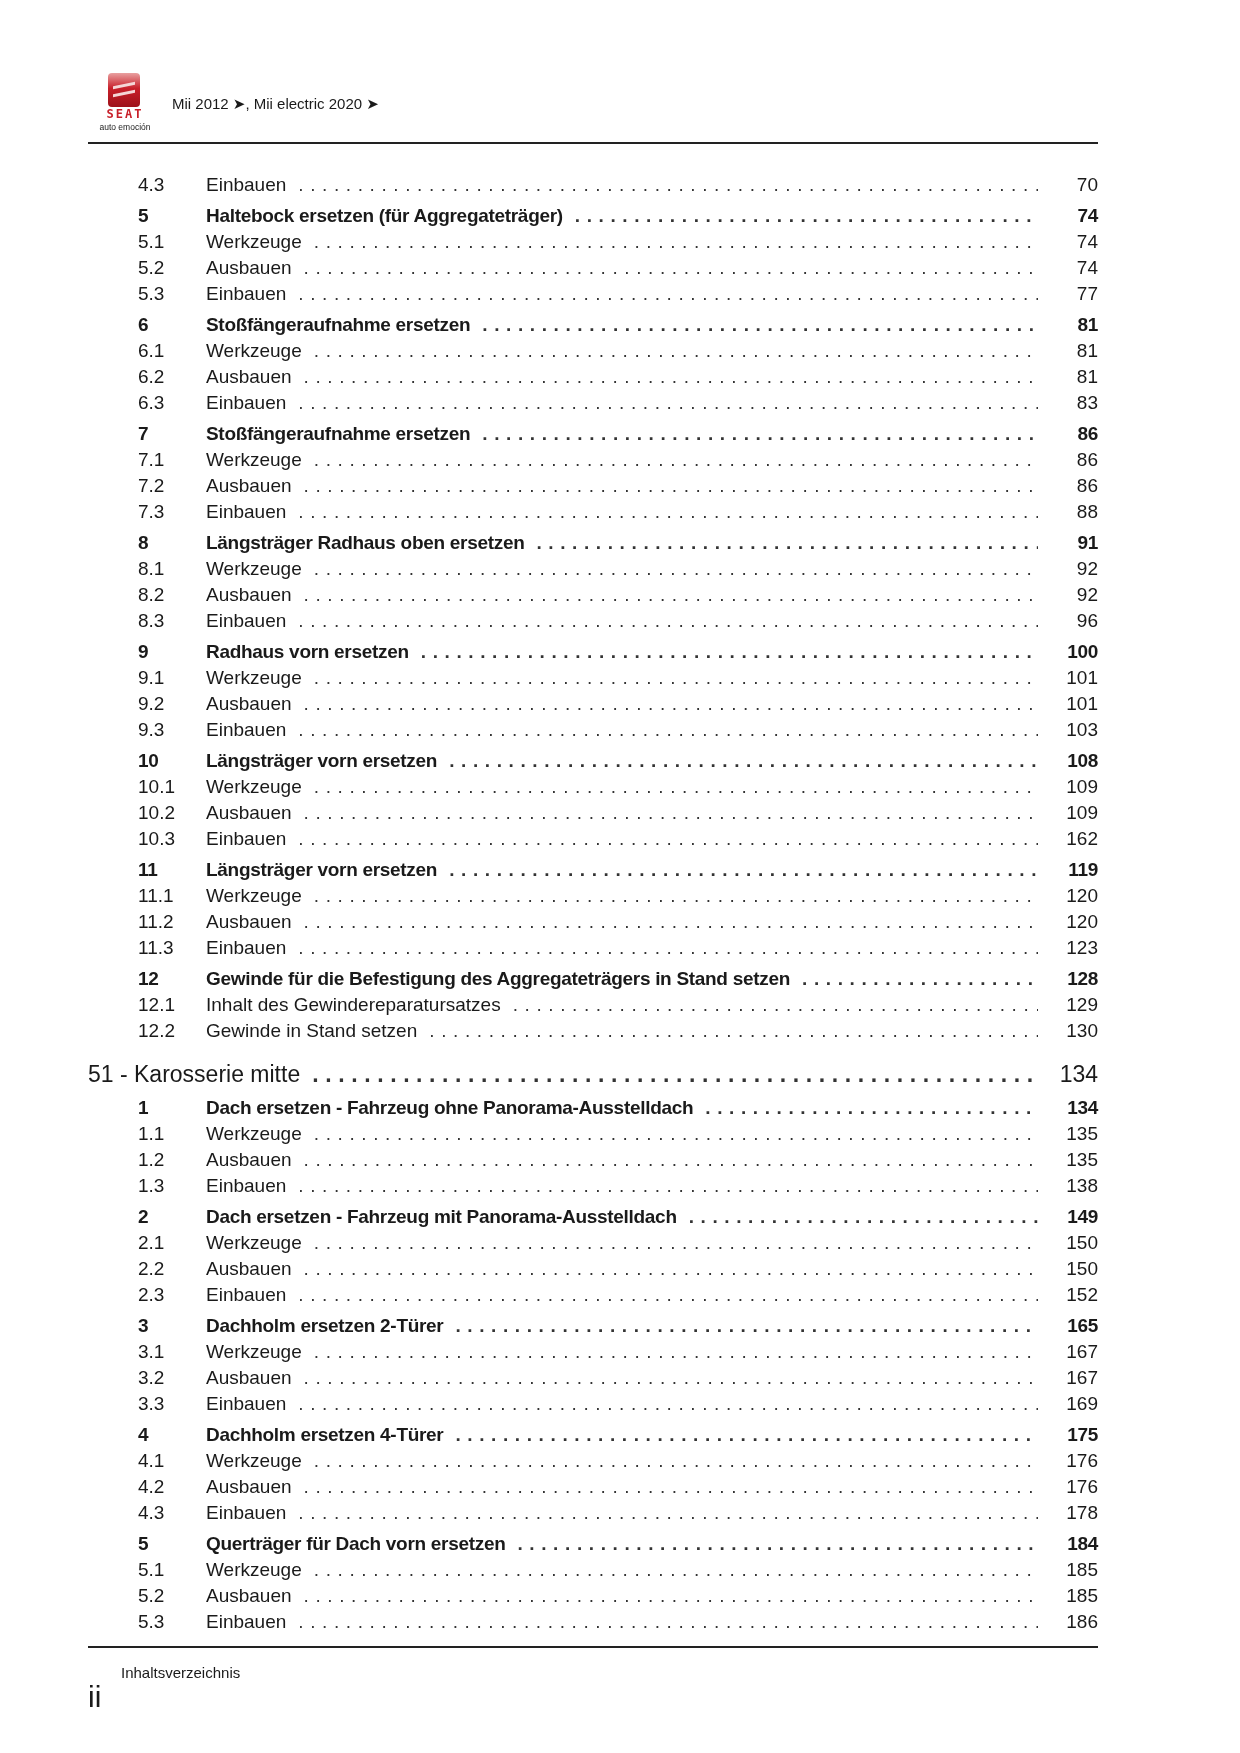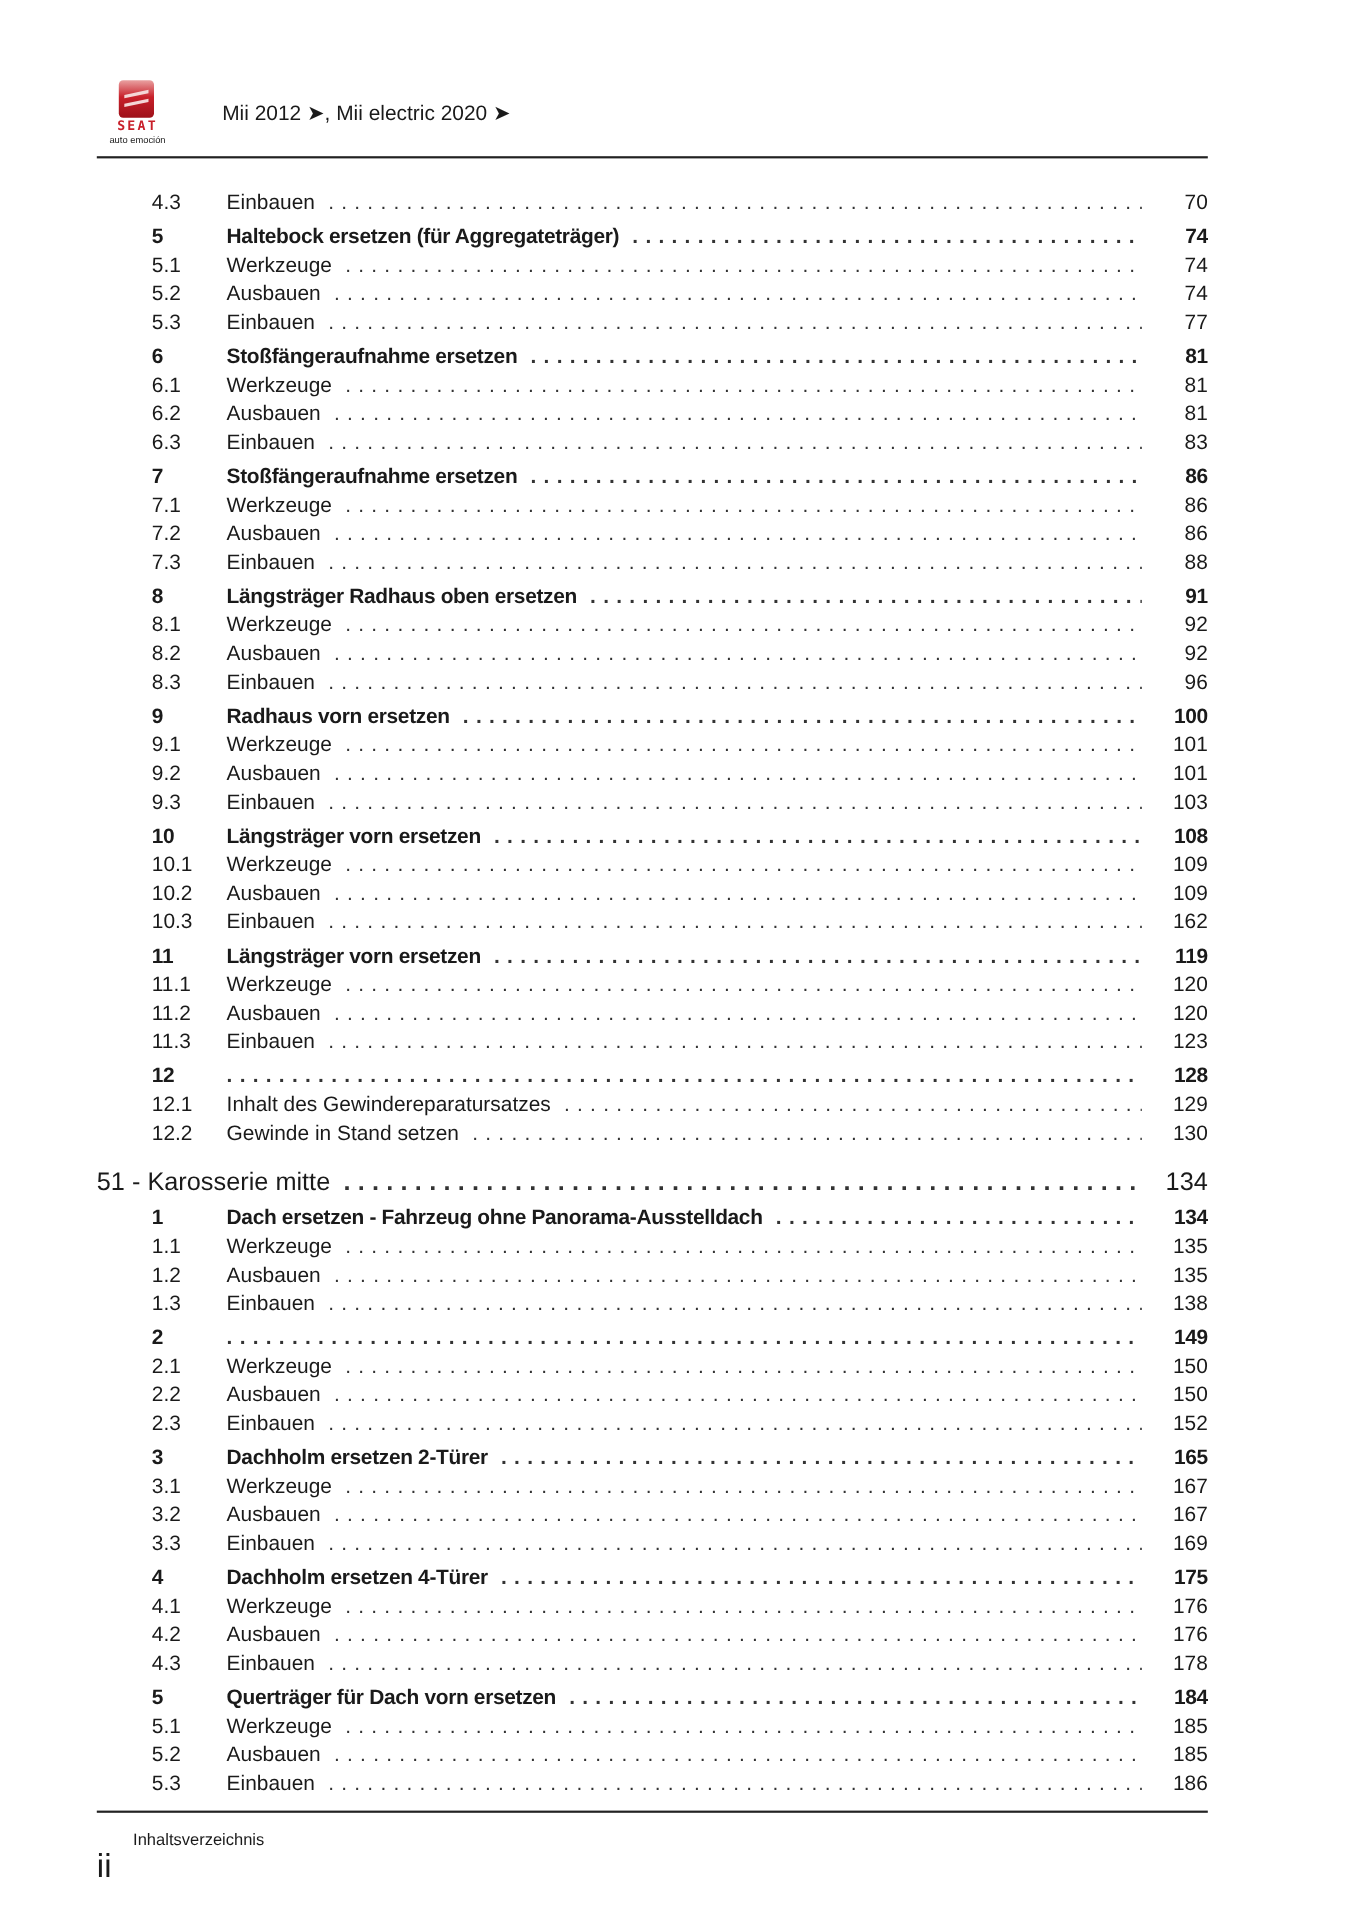--- a/index.html
+++ b/index.html
@@ -4,21 +4,21 @@
 <style>
   html, body { margin: 0; padding: 0; background: #ffffff; }
   body { width: 1240px; height: 1753px; position: relative; font-family: "Liberation Sans", sans-serif; color: #1a1a1a; overflow: hidden; }
   .header { position: absolute; left: 88px; top: 72px; width: 1010px; height: 72px; }
   .logo { position: absolute; left: 0; top: 0; width: 74px; height: 60px; }
   .logo-badge { position: absolute; left: 20px; top: 1px; width: 32px; height: 34px; border-radius: 4px; background: linear-gradient(180deg,#e9a0a0 0%,#c8202a 45%,#9e1119 100%); }
   .logo-badge:before, .logo-badge:after { content: ""; position: absolute; left: 5px; right: 5px; height: 3px; background: #f4d6d6; transform: skewY(-12deg); }
   .logo-badge:before { top: 11px; } .logo-badge:after { top: 19px; }
   .logo-word { position: absolute; left: 6px; top: 35px; width: 62px; text-align: center; font-family: "DejaVu Sans Mono", monospace; font-weight: bold; font-size: 12px; letter-spacing: 2px; color: #c8202a; }
   .logo-tag { position: absolute; left: 0; top: 50px; width: 74px; text-align: center; font-size: 8.5px; color: #222; }
-  .header-title { position: absolute; left: 84px; top: 20px; font-size: 19px; line-height: 24px; white-space: nowrap; margin-left: 30px; }
+  .header-title { position: absolute; left: 84px; top: 20px; font-size: 15px; line-height: 24px; white-space: nowrap; }
   .header-sub { position: absolute; left: 84px; top: 45px; font-size: 19px; line-height: 24px; white-space: nowrap; }
   .rule-top { position: absolute; left: 88px; top: 142px; width: 1010px; height: 2px; background: #222; }
   .toc { position: absolute; left: 88px; top: 170px; width: 1010px; }
   .row { position: relative; height: 26px; display: flex; align-items: flex-end; font-size: 19px; line-height: 22px; justify-content: center; }
   .row.chap { margin-top: 5px; font-weight: bold; letter-spacing: -0.3px; }
   .row.sect { margin-top: 12px; height: 34px; font-size: 23px; line-height: 28px; }
   .num { width: 68px; padding-left: 50px; flex: none; white-space: nowrap; }
   .title { flex: none; white-space: nowrap; padding-right: 12px; margin-top: 17px; }
   .sect .title { padding-left: 0; }
   .dots { flex: 1 1 auto; overflow: hidden; white-space: nowrap; letter-spacing: 6.6px; color: #333; font-weight: normal; }
@@ -211,20 +211,21 @@
     <span class="page">120</span>
   </div>
     <div class="row sub">
     <span class="num">11.3</span>
     <span class="title">Einbauen</span>
     <span class="dots">....................................................................................................................................</span>
     <span class="page">123</span>
   </div>
     <div class="row chap">
     <span class="num">12</span>
+    <span class="title">Gewinde für die Befestigung des Aggregateträgers in Stand setzen</span>
     <span class="dots">....................................................................................................................................</span>
     <span class="page">128</span>
   </div>
     <div class="row sub">
     <span class="num">12.1</span>
     <span class="title">Inhalt des Gewindereparatursatzes</span>
     <span class="dots">....................................................................................................................................</span>
     <span class="page">129</span>
   </div>
     <div class="row sub">
@@ -258,20 +259,21 @@
     <span class="page">135</span>
   </div>
     <div class="row sub">
     <span class="num">1.3</span>
     <span class="title">Einbauen</span>
     <span class="dots">....................................................................................................................................</span>
     <span class="page">138</span>
   </div>
     <div class="row chap">
     <span class="num">2</span>
+    <span class="title">Dach ersetzen - Fahrzeug mit Panorama-Ausstelldach</span>
     <span class="dots">....................................................................................................................................</span>
     <span class="page">149</span>
   </div>
     <div class="row sub">
     <span class="num">2.1</span>
     <span class="title">Werkzeuge</span>
     <span class="dots">....................................................................................................................................</span>
     <span class="page">150</span>
   </div>
     <div class="row sub">

